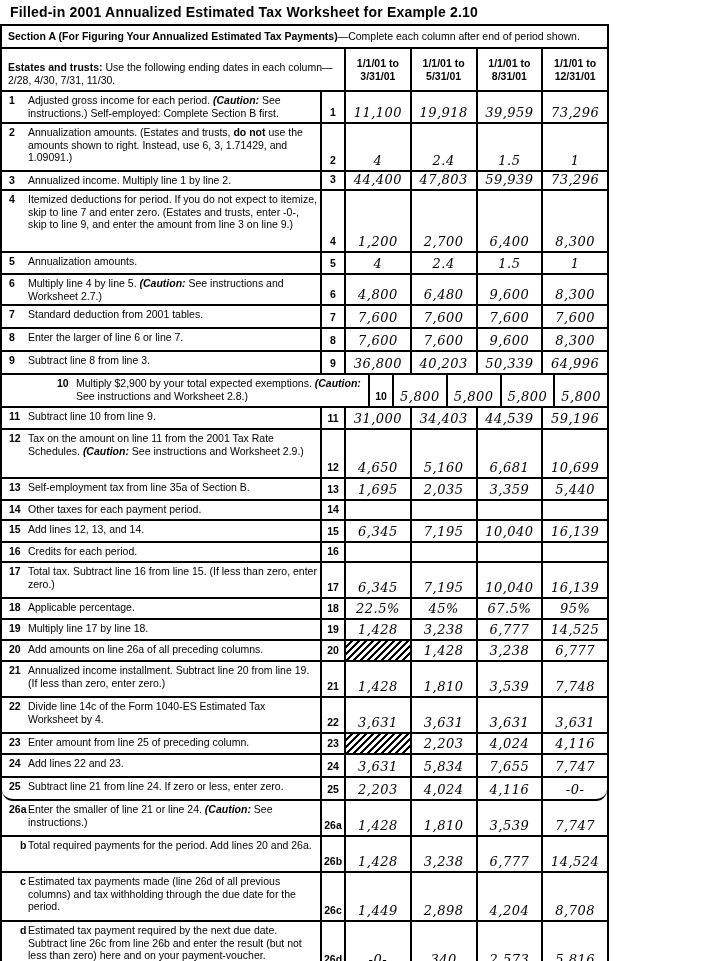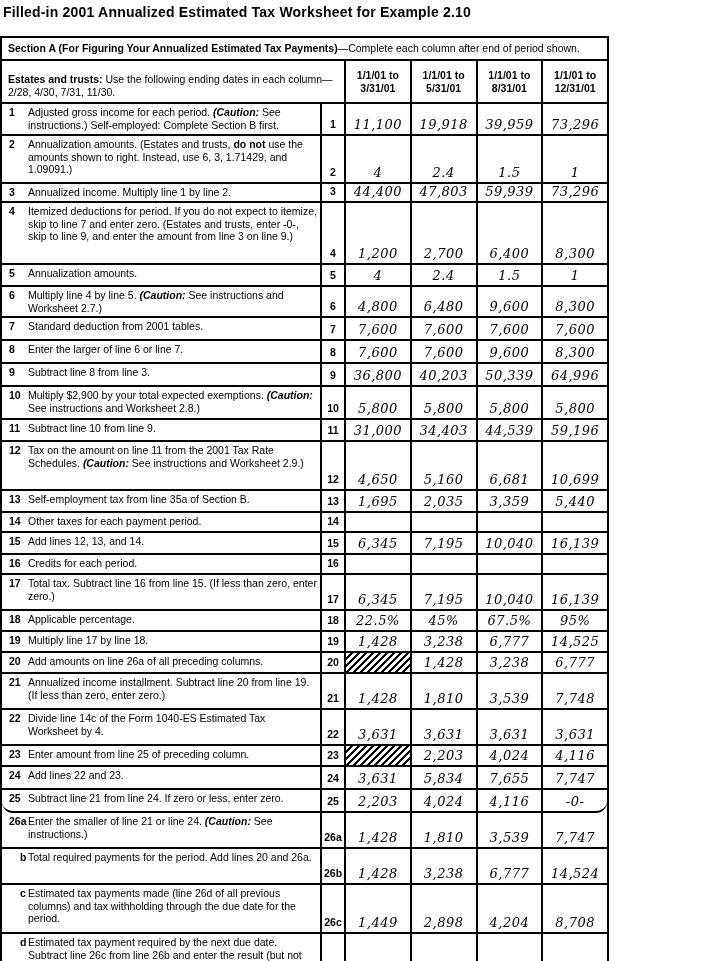--- a/index.html
+++ b/index.html
@@ -3,22 +3,22 @@
 <meta charset="utf-8">
 <style>
   html, body { margin: 0; padding: 0; }
   body {
     width: 721px; height: 961px;
     background: #ffffff; color: #000000;
     font-family: "Liberation Sans", sans-serif;
     position: relative; overflow: hidden;
   }
   .title {
-    box-sizing: border-box; height: 36px;
-    padding: 4px 0 0 3px;
+    box-sizing: border-box; height: 24px;
+    padding: 4px 0 0 10px;
     font-size: 14px; font-weight: bold; letter-spacing: 0.2px;
   }
   .tbl {
     box-sizing: border-box;
     width: 609px;
     border: 2px solid #000;
   }
   .section {
     box-sizing: border-box;
     padding: 4px 6px 4px 6px;
@@ -199,21 +199,21 @@
         <div class="cell desc">
           <span class="dnum">9</span>
           <span class="dtext"><span>Subtract line 8 from line 3.</span></span>
         </div>
         <div class="cell lnum">9</div>
         <div class="cell val">36,800</div>
         <div class="cell val">40,203</div>
         <div class="cell val">50,339</div>
         <div class="cell val">64,996</div>
       </div>
-      <div class="row" style="min-height: 33px;">
+      <div class="row" style="min-height: 33px; padding-left: 48px;">
         <div class="cell desc">
           <span class="dnum">10</span>
           <span class="dtext"><span>Multiply $2,900 by your total expected exemptions. </span><span class="bi">(Caution:</span><span> See instructions and Worksheet 2.8.)</span></span>
         </div>
         <div class="cell lnum">10</div>
         <div class="cell val">5,800</div>
         <div class="cell val">5,800</div>
         <div class="cell val">5,800</div>
         <div class="cell val">5,800</div>
       </div>

